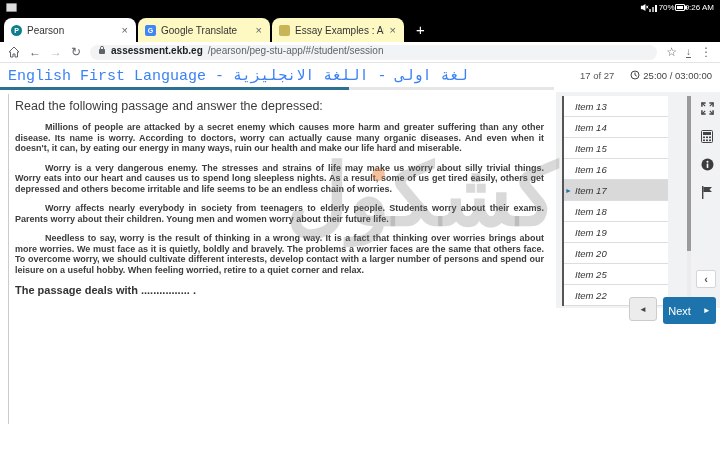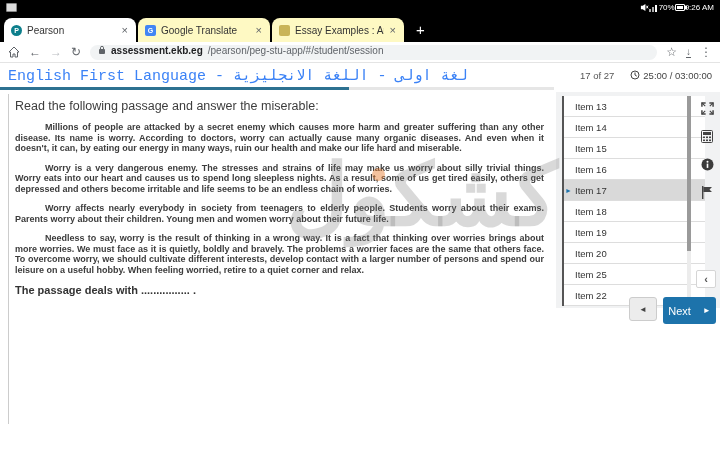--- a/index.html
+++ b/index.html
@@ -72,22 +72,22 @@
 
   
   .watermark { position:absolute; top:148px; left:258px; width:300px; font-size:86px; font-weight:bold;
                color:rgba(120,120,120,0.28); pointer-events:none; direction:rtl; line-height:1.1;
                letter-spacing:2px; z-index:5; }
   .watermark .wm-dot { position:absolute; left:118px; top:18px; width:13px; height:13px; border-radius:50%;
                        background:rgba(230,120,40,0.45); }
 
   
   .side-region { position:absolute; top:92px; left:556px; width:164px; height:216px; background:#f1f2f3; }
-  .item-list { position:absolute; top:4px; left:6px; width:143px; border-left:2px solid #555;
-               background:#c4b5fd; }
+  .item-list { position:absolute; top:4px; left:6px; width:106px; border-left:2px solid #555;
+               background:#c4b5fd;font-style:italic; }
   .item-row { height:21px; display:flex; align-items:center; padding-left:11px; font-size:9.5px; color:#333;
               border-bottom:1px solid #ddd; background:#fff; position:relative; }
   .item-row.active { background:#d9d9d9; }
   .item-pointer { position:absolute; left:1px; color:#1d73ab; font-size:7px; display:none; }
   .item-row.active .item-pointer { display:block; }
   .list-scrollbar { position:absolute; top:4px; left:131px; width:4px; height:210px; background:#ececec; }
   .list-thumb { width:4px; height:155px; background:#9a9a9a; }
 
   .icon-rail { position:absolute; top:0; left:138px; width:26px; height:216px;
                display:flex; flex-direction:column; align-items:center; padding-top:9px; gap:14px; }
@@ -189,21 +189,21 @@
           </svg>
       </span>
       <span>25:00 / 03:00:00</span>
     </span>
   </div>
   <div class="progress-track">
     <div class="progress-fill"></div>
   </div>
 
   <div class="question-panel">
-    <div class="instruction">Read the following passage and answer the miserable:</div>
+    <div class="instruction">Read the following passage and answer the depressed:</div>
     <div class="passage">
       <p>Millions of people are attacked by a secret enemy which causes more harm and greater suffering than any other disease. Its name is worry. According to doctors, worry can actually cause many organic diseases. And even when it doesn't, it can, by eating our energy in many ways, ruin our health and make our life hard and miserable.</p>
       <p>Worry is a very dangerous enemy. The stresses and strains of life may make us worry about silly trivial things. Worry eats into our heart and causes us to spend long sleepless nights. As a result, some of us get tired easily, others get depressed and others become irritable and life seems to be an endless chain of worries.</p>
       <p>Worry affects nearly everybody in society from teenagers to elderly people. Students worry about their exams. Parents worry about their children. Young men and women worry about their future life.</p>
       <p>Needless to say, worry is the result of thinking in a wrong way. It is a fact that thinking over worries brings about more worries. We must face as it is quietly, boldly and bravely. The problems a worrier faces are the same that others face. To overcome worry, we should cultivate different interests, develop contact with a larger number of persons and spend our leisure on a useful hobby. When feeling worried, retire to a quiet corner and relax.</p>
     </div>
     <div class="prompt">The passage deals with ................ .</div>
   </div>
 
   <div class="watermark">كشكول</div>

